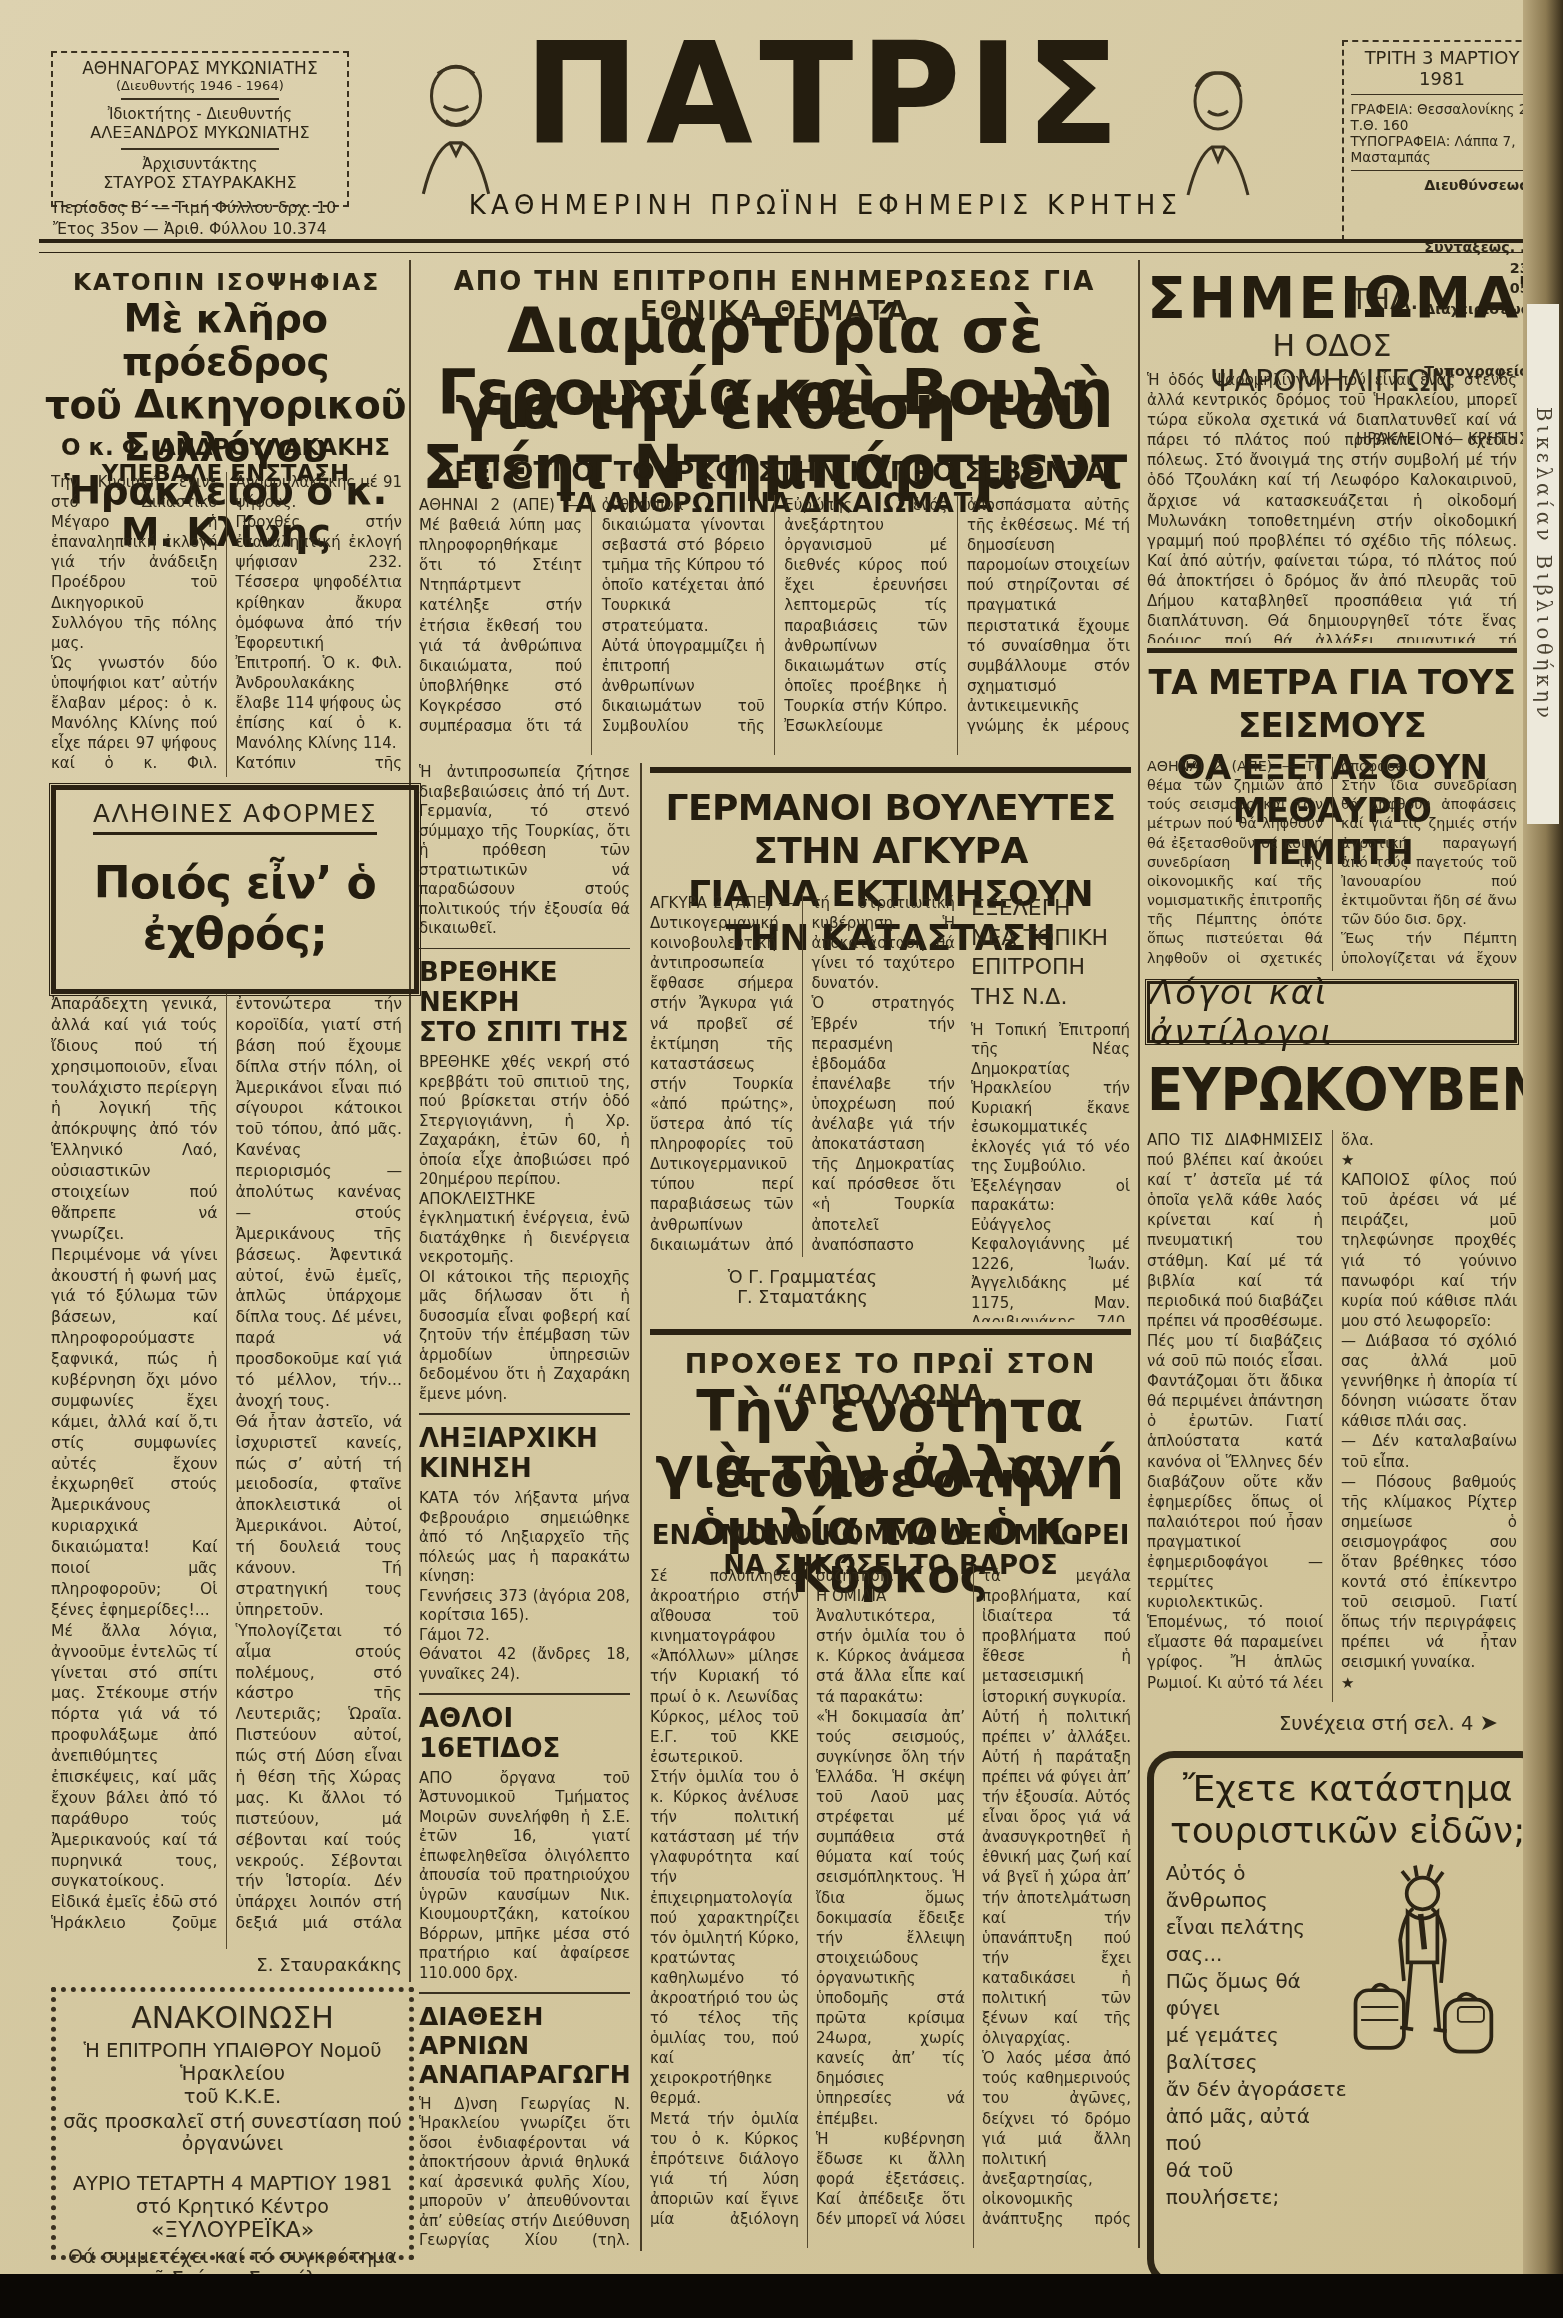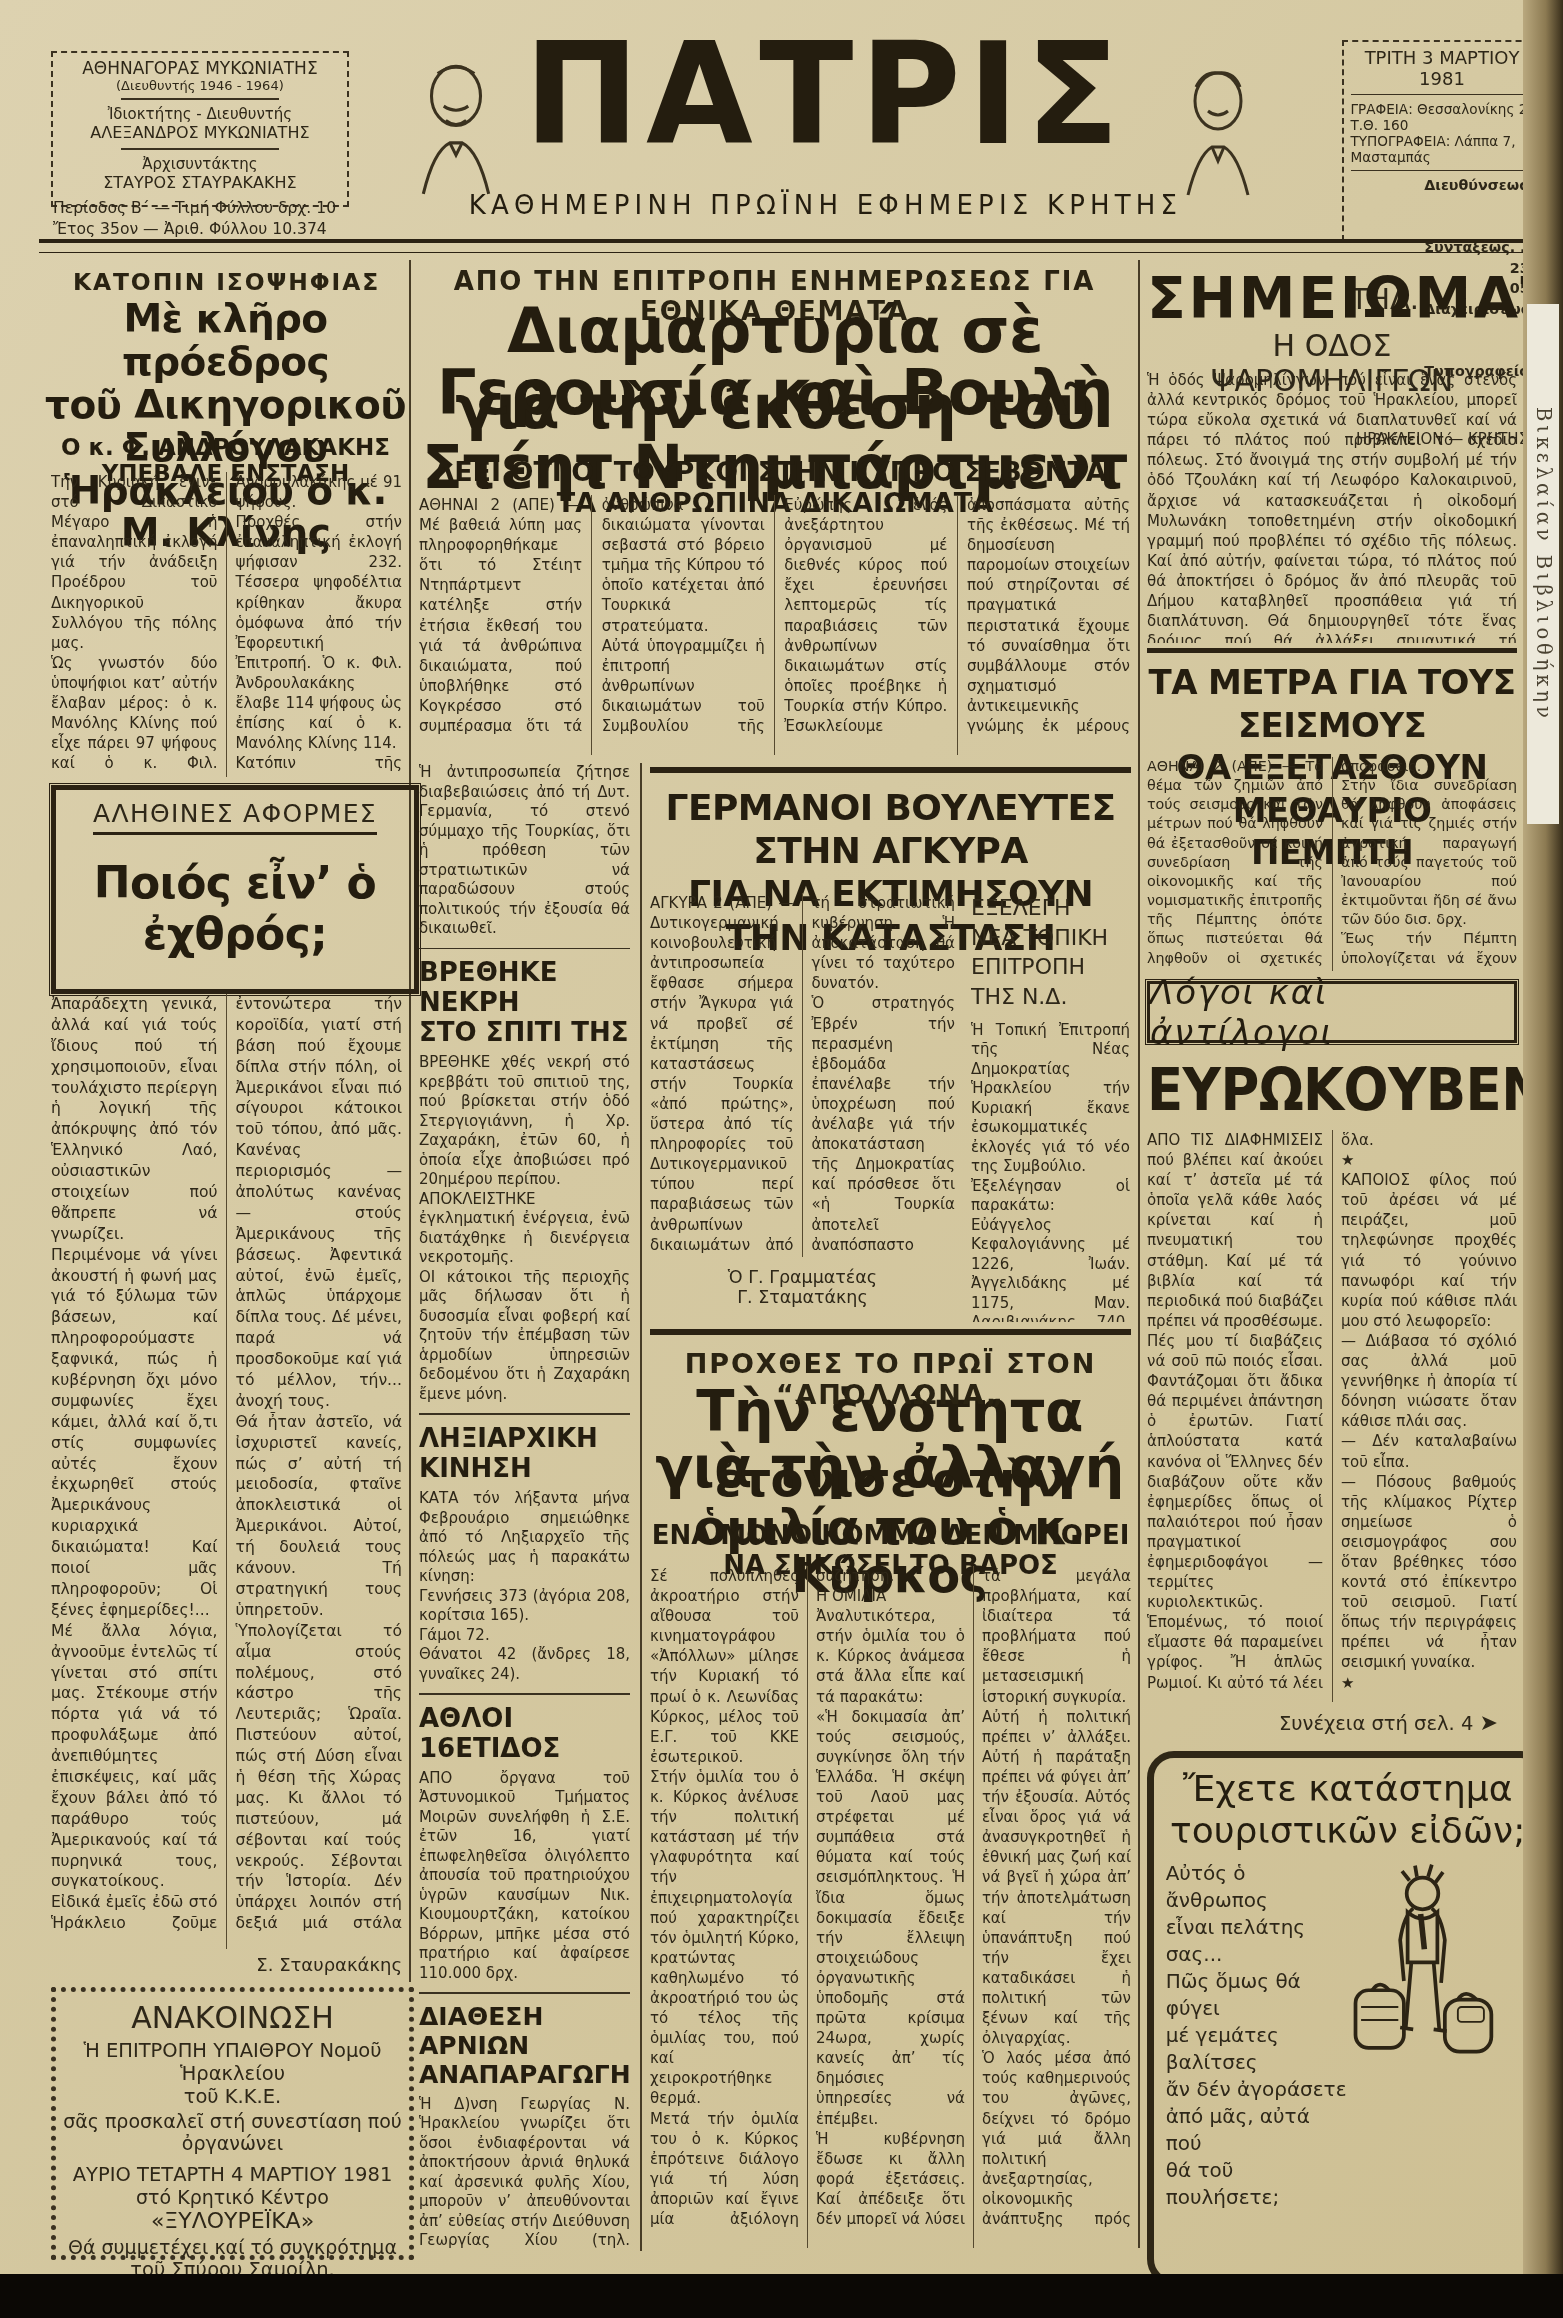--- a/index.html
+++ b/index.html
@@ -139,21 +139,21 @@
 Θά ἦταν ἀστεῖο, νά ἰσχυριστεῖ κανείς, πώς σ’ αὐτή τή μειοδοσία, φταῖνε ἀποκλειστικά οἱ Ἀμερικάνοι. Αὐτοί, τή δουλειά τους κάνουν. Τή στρατηγική τους ὑπηρετοῦν. Ὑπολογίζεται τό αἷμα στούς πολέμους, στό κάστρο τῆς Λευτεριᾶς; Ὡραῖα. Πιστεύουν αὐτοί, πώς στή Δύση εἶναι ἡ θέση τῆς Χώρας μας. Κι ἄλλοι τό πιστεύουν, μά σέβονται καί τούς νεκρούς. Σέβονται τήν Ἱστορία. Δέν ὑπάρχει λοιπόν στή δεξιά μιά στάλα σεβασμός σέ τόσους τόμους ματωμένης ἱστορίας; Δέν ὑπάρχει σεβασμός στίς ἑκατόμβες τούς νεκρούς;
 Αὐτή, δέν εἶναι στάση. Εἶναι διάσταση μέ τήν Ἱστορία. Ὅπως εἶναι καί διάσταση μέ τό Λαό, πού μαθαίνει ἀπό τούς ξένους καί πάντα τελευταῖος τό τί ἔχει γίνει στό σπίτι του...
 Εὐτυχῶς, ὅπως δείχνουν τά πράματα αὐτή ἡ κατάσταση δέν θά τραβήξει ἀκόμη πολύ. Ἔχει γίνει πιά συνείδηση πώς ἡ δεξιά, σάν πράκτορας ξένων συμφερόντων δέν πρέπει νά μείνει ἄλλο στήν ἐξουσία. Θά φύγει. Τό ἐρώτημα πού μπαίνει εἶναι, τί θ’ ἀφήσει πίσω της φεύγοντας...</div>
   <div class="abs bold" style="left:207px;top:1954px;width:195px;text-align:right;font-size:18px">Σ. Σταυρακάκης</div>
 
   <div class="abs" style="left:51px;top:1987px;width:340px;height:247px;border:5.8px dotted #3a3120;padding:7.8px 6.5px">
     <div class="ctr bold" style="font-size:30px">ΑΝΑΚΟΙΝΩΣΗ</div>
     <div class="ctr" style="font-size:19.5px;margin-top:3.9px">Ἡ ΕΠΙΤΡΟΠΗ ΥΠΑΙΘΡΟΥ Νομοῦ Ἡρακλείου</div>
     <div class="ctr bold" style="font-size:19.5px">τοῦ Κ.Κ.Ε.</div>
     <div class="ctr" style="font-size:19px;margin-top:2.6px">σᾶς προσκαλεῖ στή συνεστίαση πού ὀργανώνει</div>
-    <div class="ctr bold" style="font-size:19.5px;margin-top:9px">ΑΥΡΙΟ ΤΕΤΑΡΤΗ 4 ΜΑΡΤΙΟΥ 1981</div>
+    <div class="ctr bold" style="font-size:19.5px;margin-top:18px">ΑΥΡΙΟ ΤΕΤΑΡΤΗ 4 ΜΑΡΤΙΟΥ 1981</div>
     <div class="ctr" style="font-size:19px">στό Κρητικό Κέντρο</div>
     <div class="ctr bold" style="font-size:22px">«ΞΥΛΟΥΡΕΪΚΑ»</div>
     <div class="ctr" style="font-size:19px;margin-top:2.6px">Θά συμμετέχει καί τό συγκρότημα</div>
     <div class="ctr bold" style="font-size:19.5px">τοῦ Σπύρου Σαμοίλη.</div>
     <div class="ctr bold" style="font-size:19.5px;margin-top:2.6px">Ἡ Ἐπιτροπή Ὑπαίθρου Ἡρακλείου</div>
 
   </div>
 
   <div class="abs ctr kicker" style="left:419px;top:266px;width:711px;font-size:26px">ΑΠΟ ΤΗΝ ΕΠΙΤΡΟΠΗ ΕΝΗΜΕΡΩΣΕΩΣ ΓΙΑ ΕΘΝΙΚΑ ΘΕΜΑΤΑ</div>
   <div class="abs ctr headline" style="left:416px;top:377px;width:718px;font-size:60px;line-height:1">γιὰ τὴν ἔκθεση τοῦ Στέητ Ντημπάρτμεντ</div>

